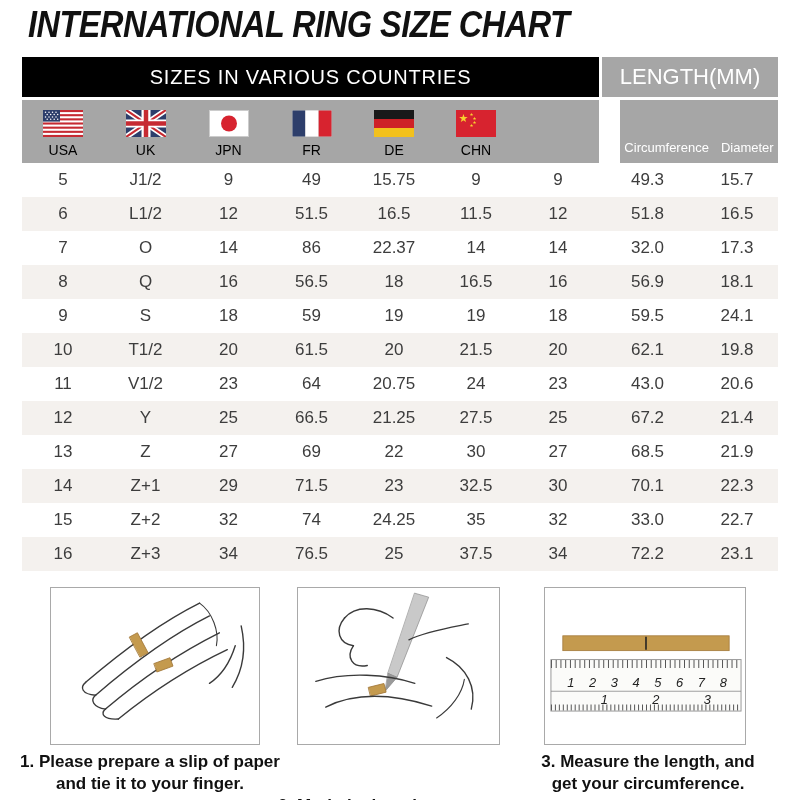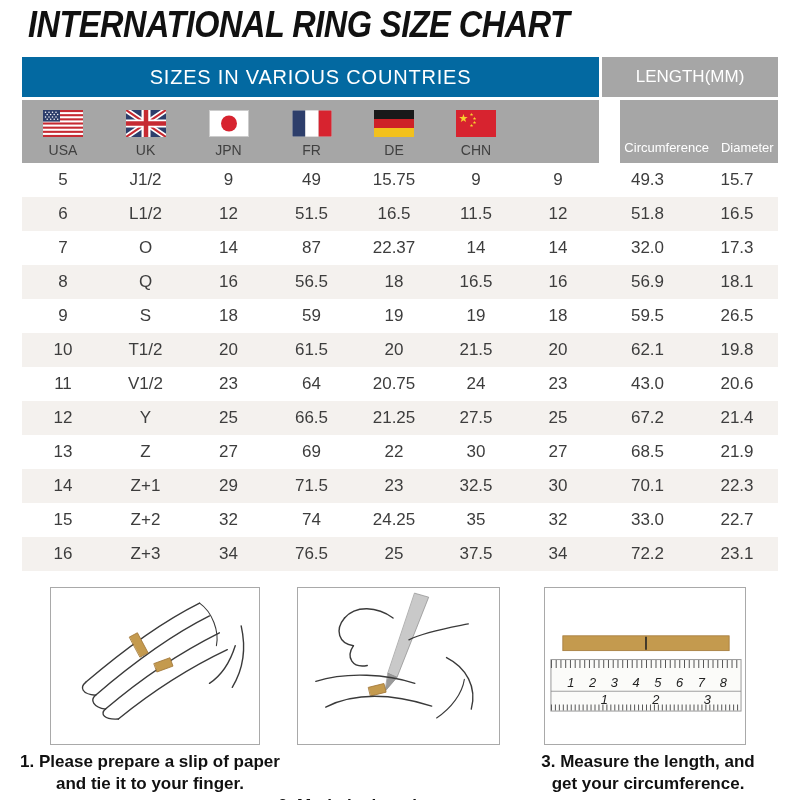--- a/index.html
+++ b/index.html
@@ -8,32 +8,32 @@
 
   .page { position:absolute; inset:0; }
 
   .title { position:absolute; left:28px; top:4px; font-size:36px; font-weight:bold;
     font-style:italic; color:#111; letter-spacing:-0.5px; white-space:nowrap;
     transform:scaleX(0.9); transform-origin:left center; }
 
   .table { position:absolute; left:22px; top:57px; width:756px; }
 
   .thead-row1 { display:flex; height:40px; }
-  .th-countries { width:577px; background:#0369a1; color:#fff; display:flex;
+  .th-countries { width:577px; background:#000000; color:#fff; display:flex;
     align-items:center; justify-content:center; font-size:20px; letter-spacing:0.8px; }
   .th-length { width:176px; margin-left:3px; background:#a6a6a6; color:#fff;
-    display:flex; align-items:center; justify-content:center; font-size:17px; }
+    display:flex; align-items:center; justify-content:center; font-size:22px; }
 
   .thead-row2 { display:flex; height:63px; margin-top:3px; }
   .flags { width:577px; background:#a6a6a6; display:grid;
     grid-template-columns:82px 83px 83px 83px 82px 82px 82px; }
   .flag-cell { display:flex; flex-direction:column; align-items:center;
     justify-content:flex-end; padding-bottom:6px; }
   .flag { width:40px; height:27px; display:block; }
-  .flag-label { color:#404040; font-size:14px; margin-top:6px; line-height:1; }
+  .flag-label { color:#000000; font-size:14px; margin-top:6px; line-height:1; }
   .len-cols { width:176px; margin-left:21px; background:#a6a6a6; color:#fff;
     display:flex; align-items:flex-end; justify-content:center; gap:12px;
     padding-bottom:8px; font-size:13px; }
 
   .tbody { width:756px; }
   .trow { display:grid; grid-template-columns:82px 83px 83px 83px 82px 82px 82px 97px 82px;
     height:34px; align-items:center; text-align:center; font-size:17px; color:#3d3d3d; }
   .trow.alt { background:#f4f1ee; }
 
   .step-box { position:absolute; top:587px; height:158px; background:#fff;
@@ -181,21 +181,21 @@
           <div>16.5</div>
           <div>11.5</div>
           <div>12</div>
           <div>51.8</div>
           <div>16.5</div>
         </div>
         <div class="trow">
           <div>7</div>
           <div>O</div>
           <div>14</div>
-          <div>87</div>
+          <div>86</div>
           <div>22.37</div>
           <div>14</div>
           <div>14</div>
           <div>32.0</div>
           <div>17.3</div>
         </div>
         <div class="trow alt">
           <div>8</div>
           <div>Q</div>
           <div>16</div>
@@ -208,21 +208,21 @@
         </div>
         <div class="trow">
           <div>9</div>
           <div>S</div>
           <div>18</div>
           <div>59</div>
           <div>19</div>
           <div>19</div>
           <div>18</div>
           <div>59.5</div>
-          <div>26.5</div>
+          <div>24.1</div>
         </div>
         <div class="trow alt">
           <div>10</div>
           <div>T1/2</div>
           <div>20</div>
           <div>61.5</div>
           <div>20</div>
           <div>21.5</div>
           <div>20</div>
           <div>62.1</div>

